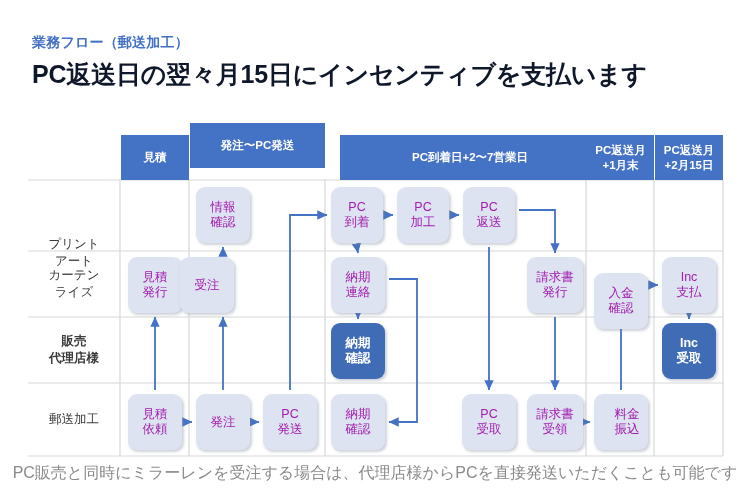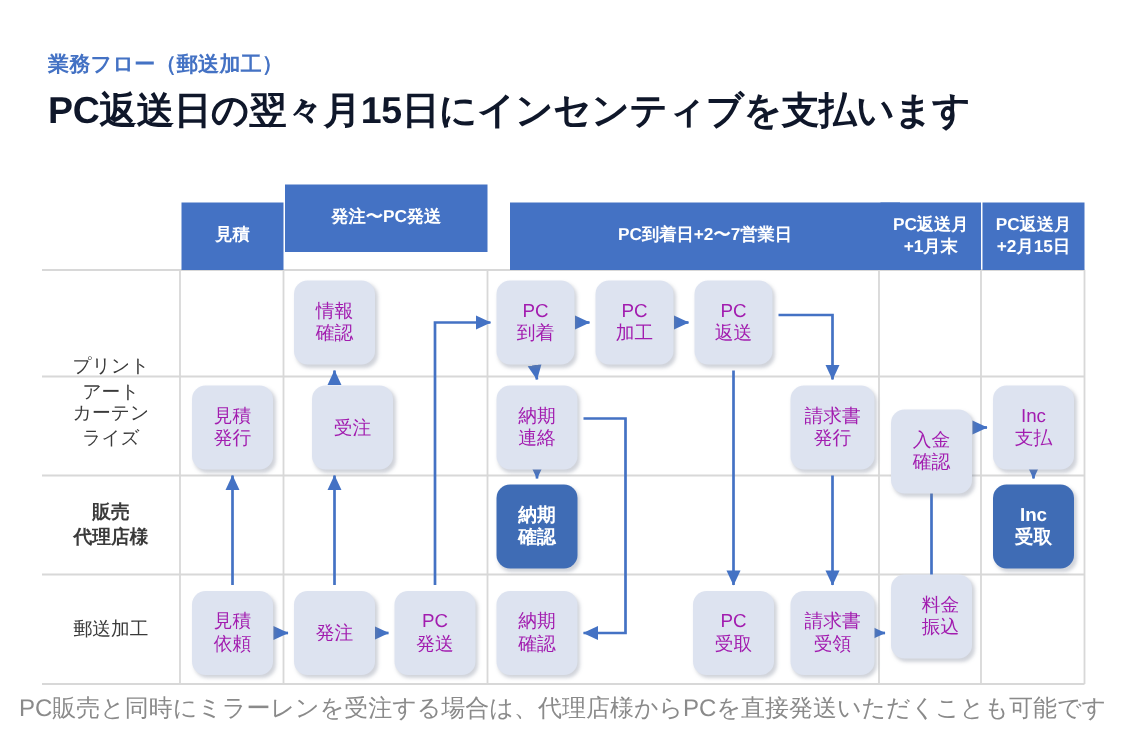--- a/index.html
+++ b/index.html
@@ -185,30 +185,30 @@
         <path d="M 652 285 L 658 285" fill="none" stroke="#4472c4" stroke-width="1.8" marker-end="url(#arrowhead)"></path>
         <path d="M 689 317 L 689 319" fill="none" stroke="#4472c4" stroke-width="1.8" marker-end="url(#arrowhead)"></path>
       </g>
   </svg>
   <div id="nodes">
       <div class="node light" style="left: 196px; top: 187px; width: 54px; height: 56px;">情報<br>確認</div>
       <div class="node light" style="left: 331px; top: 187px; width: 52px; height: 56px;">PC<br>到着</div>
       <div class="node light" style="left: 397px; top: 187px; width: 52px; height: 56px;">PC<br>加工</div>
       <div class="node light" style="left: 463px; top: 187px; width: 52px; height: 56px;">PC<br>返送</div>
       <div class="node light" style="left: 128px; top: 257px; width: 54px; height: 56px;">見積<br>発行</div>
-      <div class="node light" style="left: 208px; top: 257px; width: 54px; height: 56px;">受注</div>
+      <div class="node light" style="left: 180px; top: 257px; width: 54px; height: 56px;">受注</div>
       <div class="node light" style="left: 331px; top: 257px; width: 54px; height: 56px;">納期<br>連絡</div>
       <div class="node light" style="left: 527px; top: 257px; width: 56px; height: 56px;">請求書<br>発行</div>
       <div class="node light" style="left: 594px; top: 257px; width: 54px; height: 56px; margin-top: 16px;">入金<br>確認</div>
       <div class="node light" style="left: 662px; top: 257px; width: 54px; height: 56px;">Inc<br>支払</div>
       <div class="node accent" style="left: 331px; top: 323px; width: 54px; height: 56px;">納期<br>確認</div>
       <div class="node accent" style="left: 662px; top: 323px; width: 54px; height: 56px;">Inc<br>受取</div>
       <div class="node light" style="left: 128px; top: 394px; width: 54px; height: 56px;">見積<br>依頼</div>
       <div class="node light" style="left: 196px; top: 394px; width: 54px; height: 56px;">発注</div>
       <div class="node light" style="left: 263px; top: 394px; width: 54px; height: 56px;">PC<br>発送</div>
       <div class="node light" style="left: 331px; top: 394px; width: 54px; height: 56px;">納期<br>確認</div>
       <div class="node light" style="left: 462px; top: 394px; width: 54px; height: 56px;">PC<br>受取</div>
       <div class="node light" style="left: 527px; top: 394px; width: 56px; height: 56px;">請求書<br>受領</div>
-      <div class="node light" style="left: 594px; top: 383px; width: 54px; height: 56px; padding-left: 12px;">料金<br>振込</div>
+      <div class="node light" style="left: 594px; top: 394px; width: 54px; height: 56px; padding-left: 12px;">料金<br>振込</div>
     </div>
 </div>
 
 <div id="footnote">PC販売と同時にミラーレンを受注する場合は、代理店様からPCを直接発送いただくことも可能です</div>
 
 </body></html>

